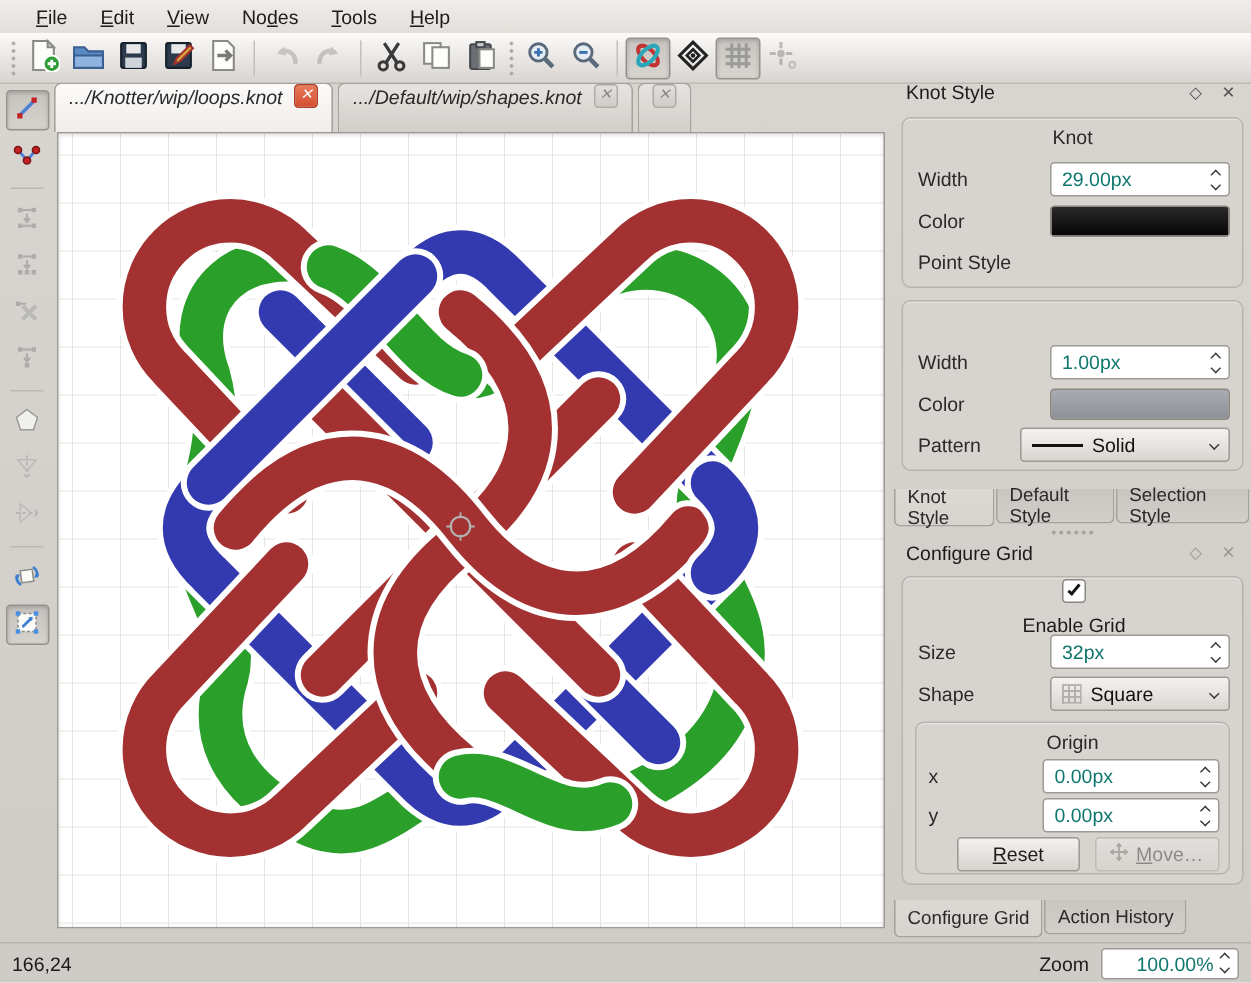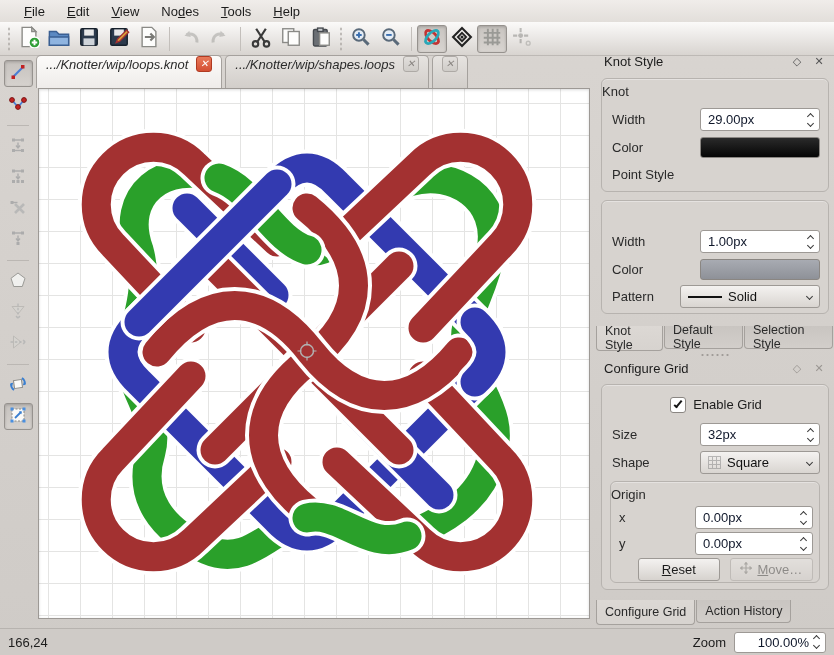--- a/index.html
+++ b/index.html
@@ -67,27 +67,27 @@
 
   
   #rightpanel{ position:absolute; left:596px; top:50px; width:238px; height:578px; }
   .dock-title{ position:absolute; left:0; width:238px; height:22px; display:flex; align-items:center;
     padding:0 8px; font-size:13px; color:#1c1c1c; }
   .dock-btns{ margin-left:auto; display:flex; gap:8px; color:#555; font-size:11px; }
   .dock-btns span{ width:14px; height:14px; display:flex; align-items:center; justify-content:center;}
   .dock-btns.dim{ color:#9a9692; }
   .groupbox{ position:absolute; border:1px solid #b7b3af; border-radius:6px;
     background:#d7d3cf; box-shadow:inset 0 1px 0 rgba(255,255,255,.35); }
-  .gb-title{ padding-top:5px; color:#2a2a2a; }
+  .gb-title{ text-align:center; padding-top:5px; color:#2a2a2a; }
   .row{ position:absolute; left:10px; right:8px; height:23px; display:flex; align-items:center; }
   .row .lbl{ color:#2a2a2a; }
   .ctrl{ margin-left:auto; width:120px; height:23px; }
 
   .spin{ background:#fff; border:1px solid #9d9995; border-radius:3px; display:flex; align-items:center; }
-  .spin .val{ flex:1; padding-left:7px; color:#0f172a; }
+  .spin .val{ flex:1; padding-left:7px; color:#0f766e; }
   .spin .arr{ width:16px; display:flex; flex-direction:column; align-items:center; justify-content:center; gap:2px; padding-right:2px;}
   .chev{ display:block; width:5px; height:5px; border-right:1.6px solid #3a3a3a; border-bottom:1.6px solid #3a3a3a; }
   .chev.up{ transform:rotate(-135deg); margin-top:2px;}
   .chev.down{ transform:rotate(45deg); margin-bottom:2px;}
 
   .combo{ background:linear-gradient(#f4f2f0,#d9d5d1); border:1px solid #9d9995; border-radius:3px;
     display:flex; align-items:center; padding:0 7px; gap:6px; color:#111; }
   .combo .chev.down{ margin-left:auto; margin-bottom:0; }
 
   .swatch{ border:1px solid #8a8682; border-radius:3px; height:21px; }
@@ -264,21 +264,21 @@
         </svg></span>
     </div>
 </div>
 
 <div id="doctabs">
   <div class="doc-tab active">
     <span>.../Knotter/wip/loops.knot</span>
     <span class="tab-close hot">✕</span>
   </div>
   <div class="doc-tab">
-    <span>.../Knotter/wip/shapes.loops</span>
+    <span>.../Default/wip/shapes.knot</span>
     <span class="tab-close idle">✕</span>
   </div>
   <div class="doc-tab">
     <span class="tab-close idle">✕</span>
   </div>
 </div>
 
 <div id="lefttools">
   <div class="lt-btn pressed">
       <span>
@@ -508,21 +508,21 @@
   <div class="dock-title" style="top:307px;">
     <span>Configure Grid</span>
     <span class="dock-btns dim">
       <span>◇</span>
       <span>✕</span>
     </span>
   </div>
 
   <div class="groupbox" style="left:5px; top:334px; width:228px; height:206px;">
     <div class="row" style="top:8px; justify-content:center;">
-      <div style="display:flex; align-items:center; gap:7px;">
+      <div style="display:flex; align-items:center; gap:7px;flex-direction:column;">
         <span class="checkbox">
             <span class="checkmark"></span>
           </span>
         <span>Enable Grid</span>
       </div>
     </div>
     <div class="row" style="top:38px;">
       <span class="lbl">Size</span>
       <div class="ctrl spin">
         <span class="val">32px</span>

